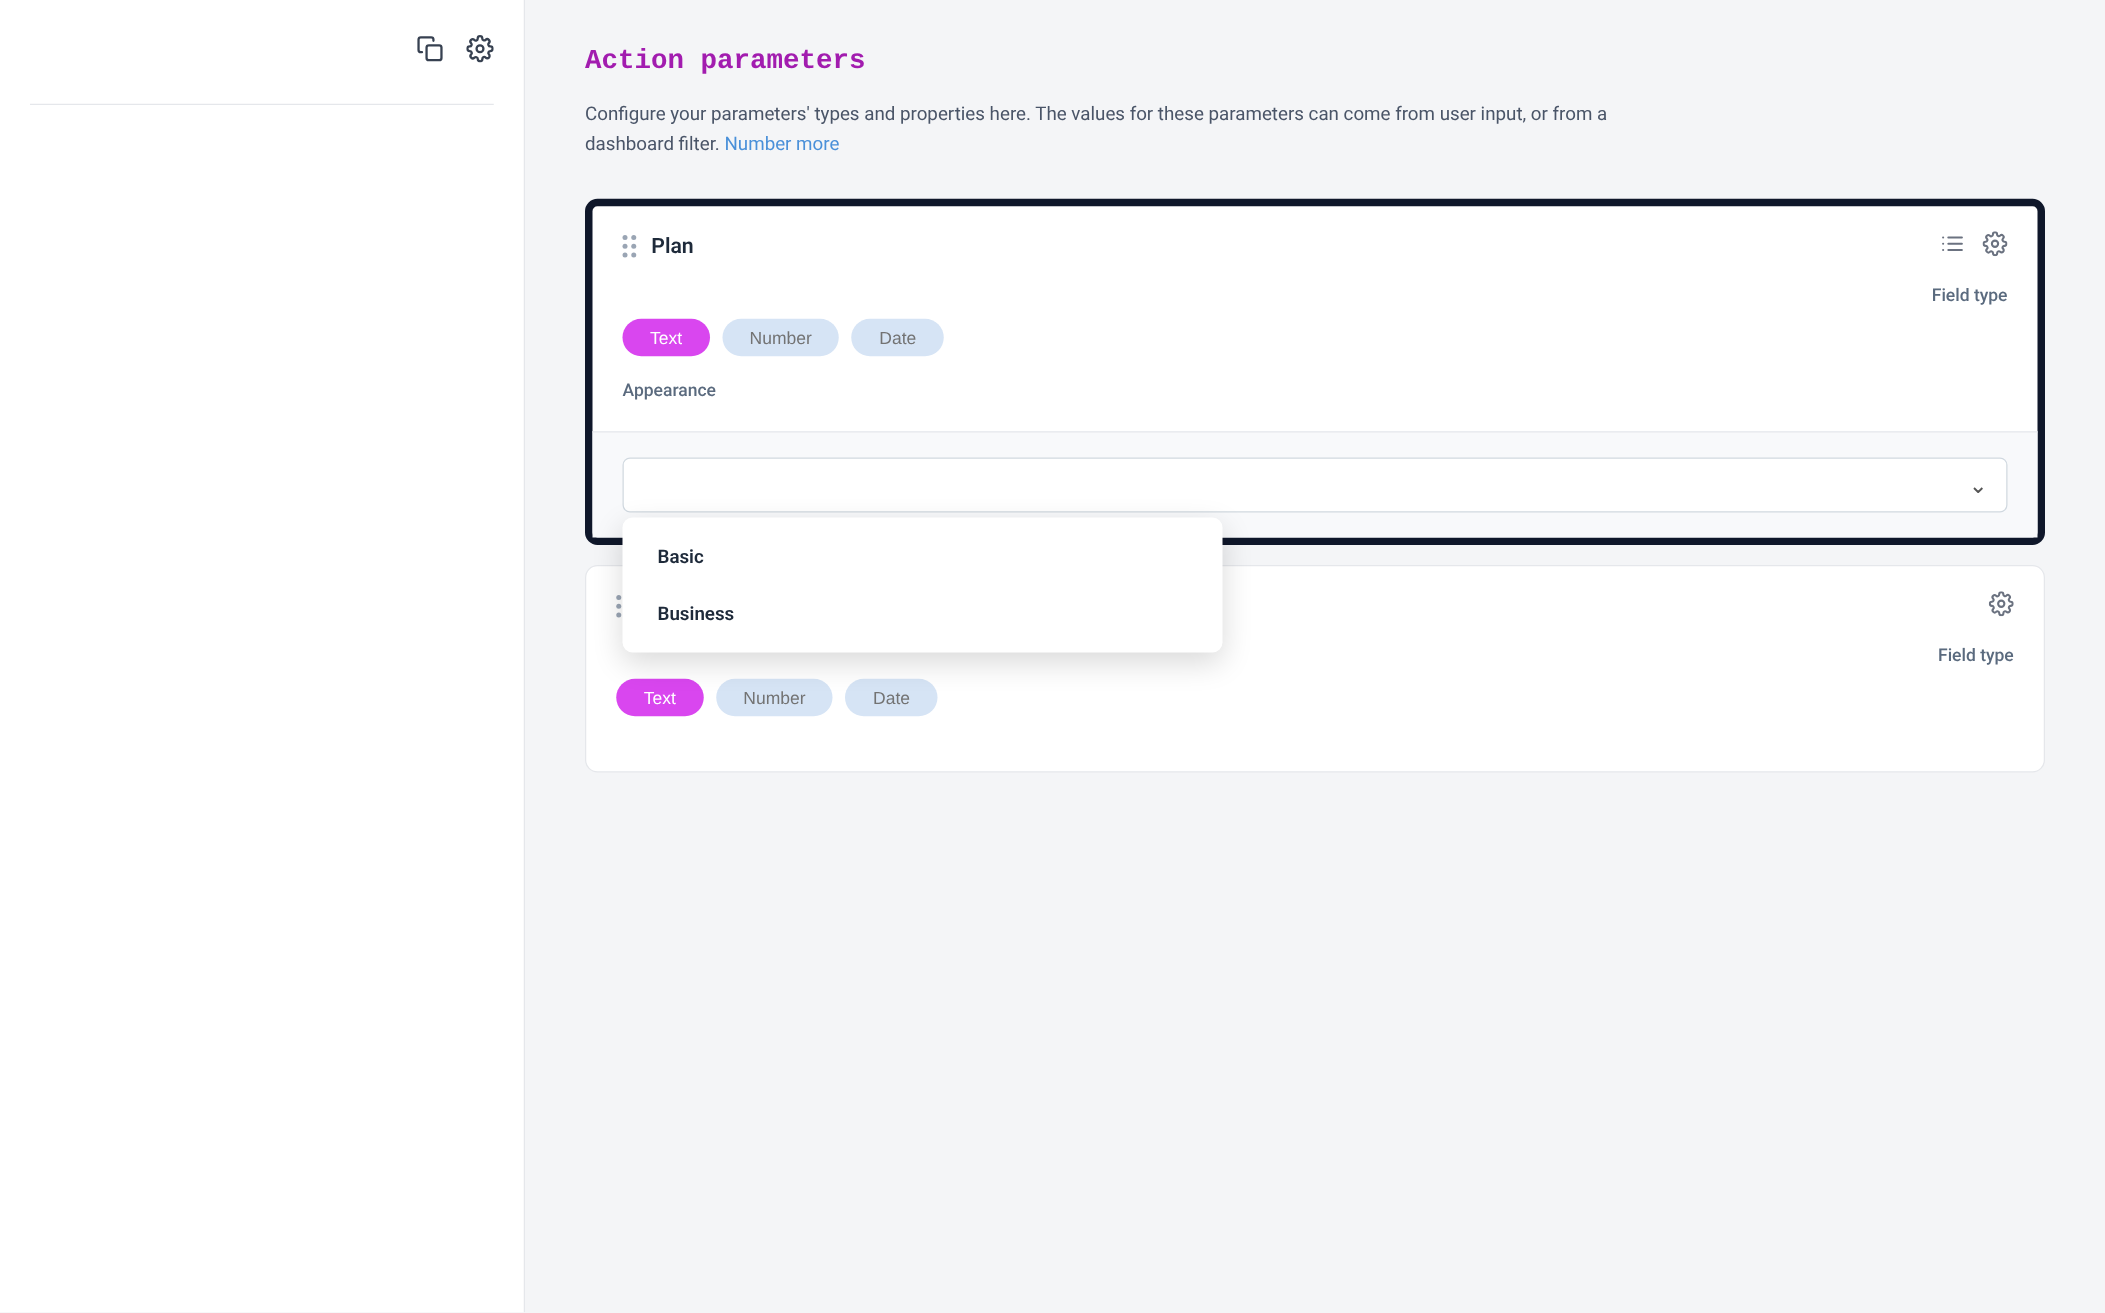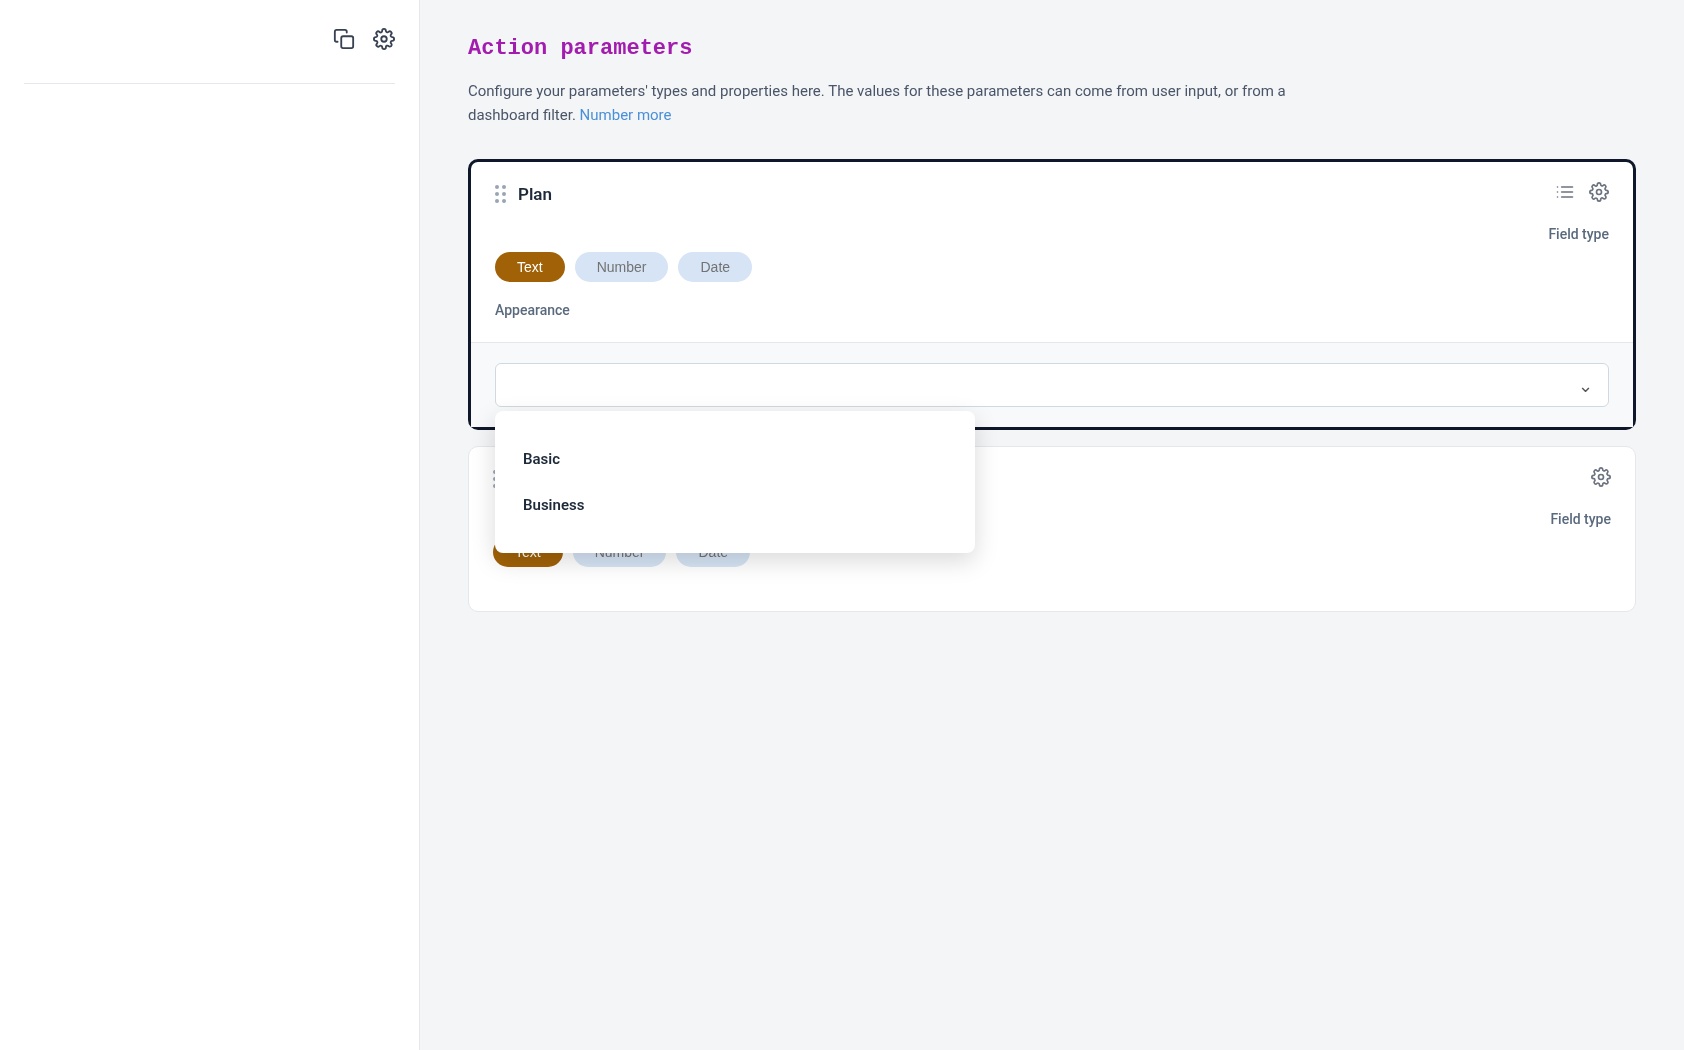--- a/index.html
+++ b/index.html
@@ -62,21 +62,21 @@
 
     .page-description a {
       color: #4a90d9;
       text-decoration: none;
     }
 
     
     .param-card {
       background: #fff;
       border-radius: 10px;
-      border: 3px solid #0f172a;
+      border: 6px solid #0f172a;
       margin-bottom: 16px;
       overflow: visible;
     }
 
     .param-card-header {
       display: flex;
       align-items: center;
       padding: 20px 24px;
       gap: 12px;
     }
@@ -130,21 +130,21 @@
       padding: 7px 22px;
       border-radius: 999px;
       font-size: 14px;
       font-weight: 500;
       cursor: pointer;
       border: none;
       outline: none;
     }
 
     .field-type-btn.active {
-      background: #a16207;
+      background: #d946ef;
       color: #fff;
     }
 
     .field-type-btn.inactive {
       background: #d6e4f5;
       color: #737373;
     }
 
     .appearance-label {
       font-size: 14px;
@@ -204,21 +204,21 @@
     
     .dropdown-menu {
       position: absolute;
       background: #fff;
       border-radius: 8px;
       box-shadow: 0 8px 24px rgba(0,0,0,0.15);
       z-index: 100;
       width: 480px;
       left: 0;
       top: calc(100% + 4px);
-      padding: 25px 0;
+      padding: 8px 0;
     }
 
     .dropdown-menu-item {
       padding: 14px 28px;
       font-size: 15px;
       font-weight: 600;
       color: #1e2a3a;
       cursor: pointer;
     }
 

